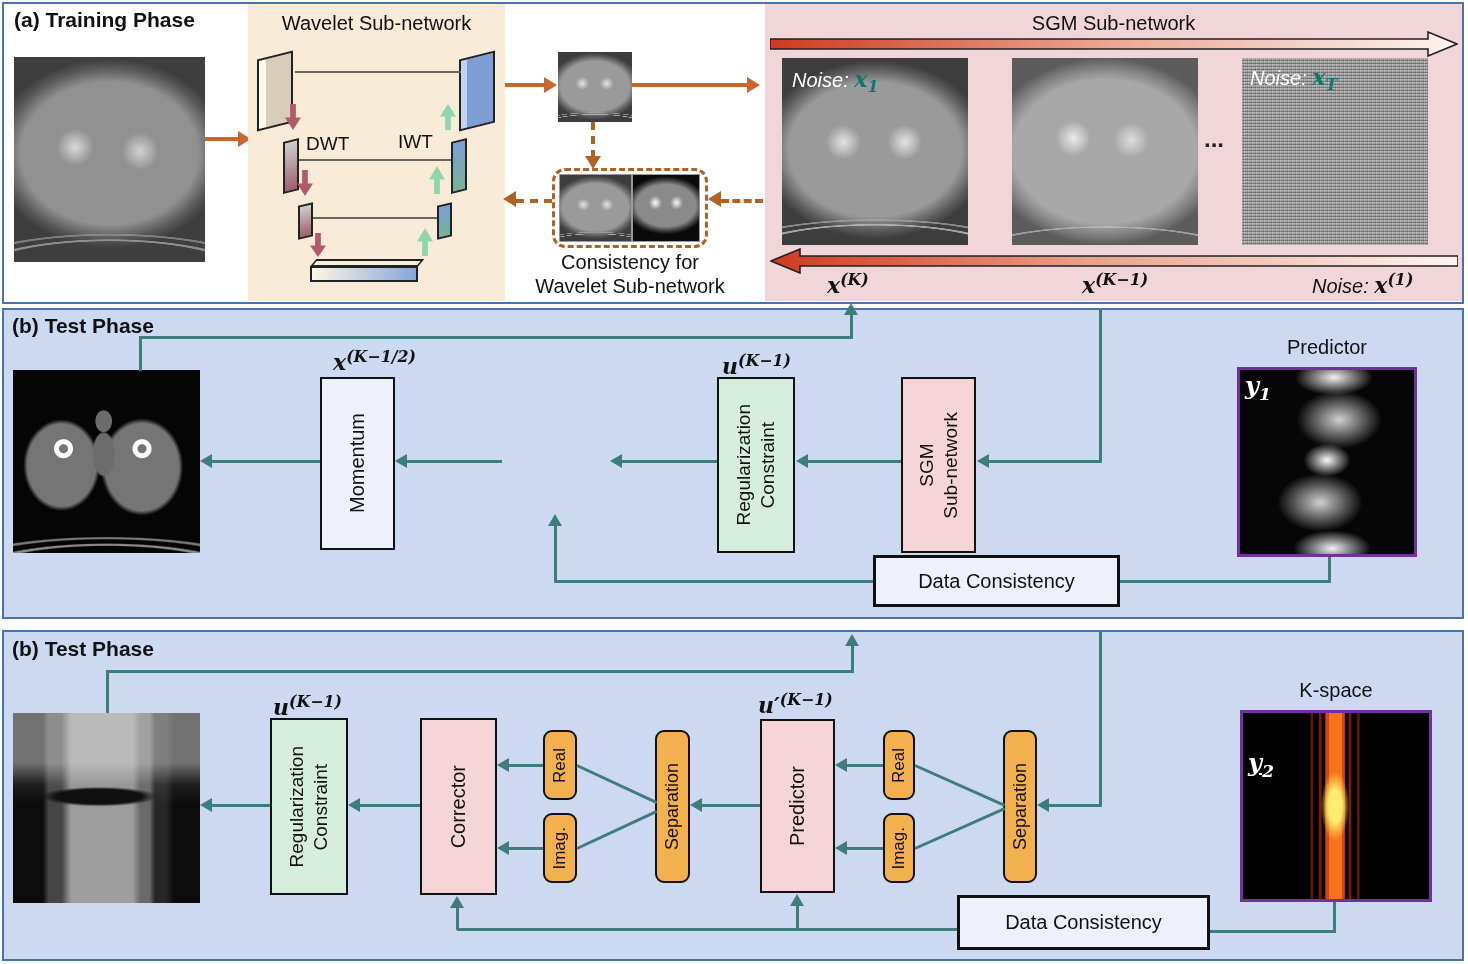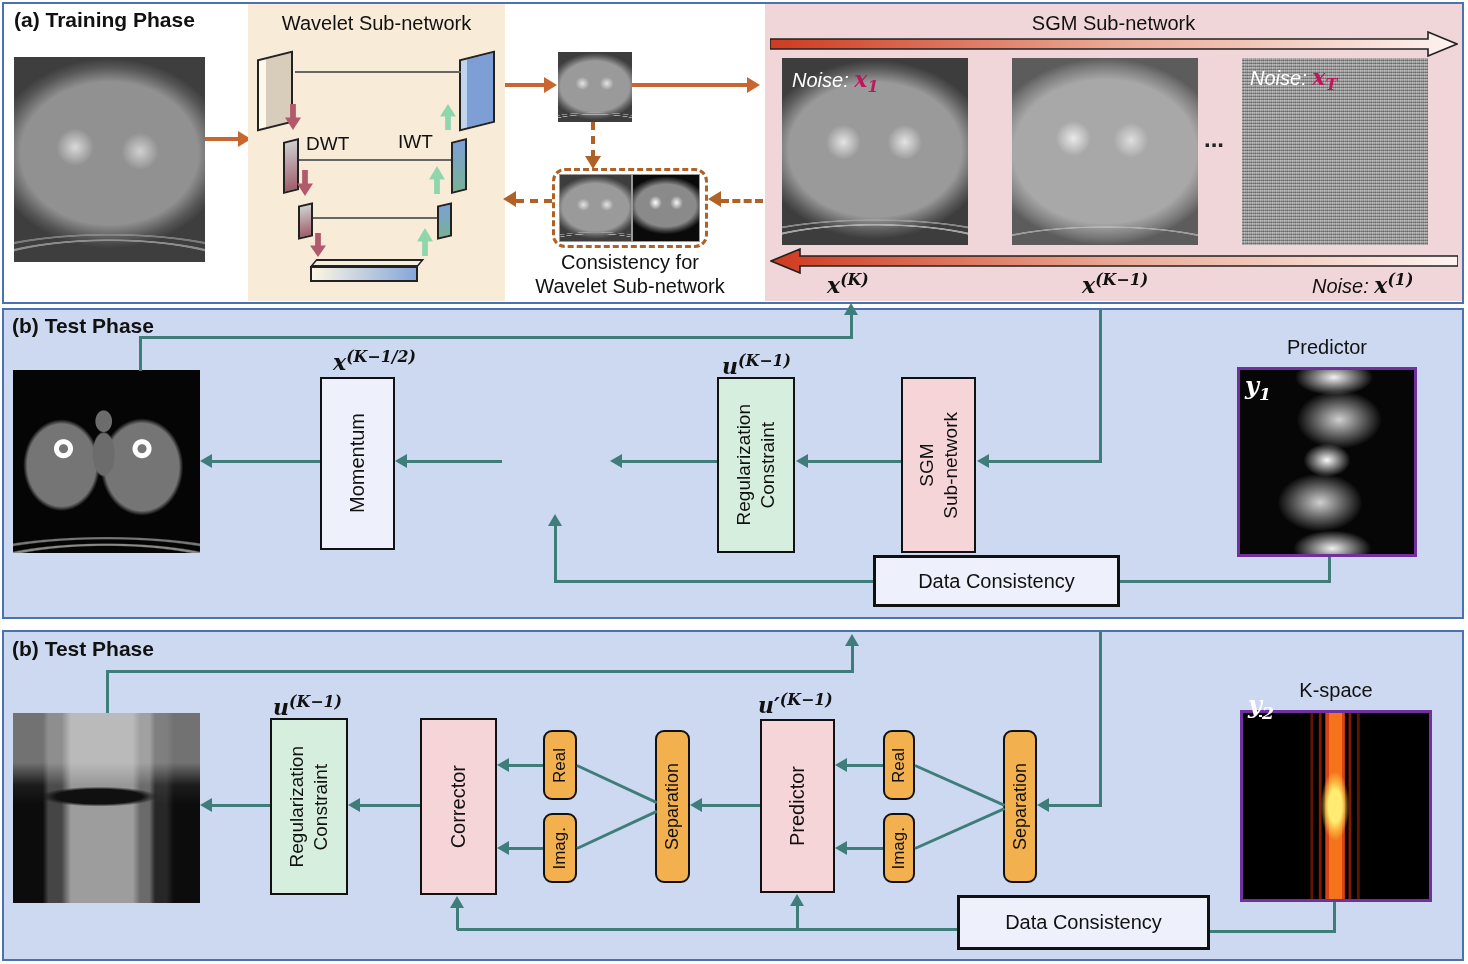--- a/index.html
+++ b/index.html
@@ -21,21 +21,21 @@
   .ohr{position:absolute;width:0;height:0;border-top:8px solid transparent;border-bottom:8px solid transparent;border-left:13px solid #c9662f;}
   .dash-h{position:absolute;border-top:4px dashed #b06226;height:0;}
   .dash-v{position:absolute;border-left:4px dashed #b06226;width:0;}
   .dhl{position:absolute;width:0;height:0;border-top:8px solid transparent;border-bottom:8px solid transparent;border-right:13px solid #b06226;}
   .dhd{position:absolute;width:0;height:0;border-left:8px solid transparent;border-right:8px solid transparent;border-top:13px solid #b06226;}
   .math{font-family:"DejaVu Serif",serif;font-style:italic;font-weight:bold;color:#111;font-size:22px;}
   .math sup{font-size:0.72em;}
   .math sub{font-size:0.72em;}
   .imgl{position:absolute;color:#fff;font-size:20px;}
   .imgl .pfx{font-style:italic;font-family:"Liberation Sans",sans-serif;}
-  .imgl .math{color:#be185d;}
+  .imgl .math{color:#0f766e;}
   .grain{background-image:repeating-linear-gradient(45deg,rgba(255,255,255,.06) 0 2px,rgba(0,0,0,.08) 2px 4px);}
   .plate{position:absolute;border:2px solid #222;box-sizing:border-box;}
   .redarrow{position:absolute;background:#b2596b;clip-path:polygon(32% 0,68% 0,68% 52%,100% 52%,50% 100%,0 52%,32% 52%);}
   .greenarrow{position:absolute;background:#8fd6ad;clip-path:polygon(50% 0,100% 48%,68% 48%,68% 100%,32% 100%,32% 48%,0 48%);}
   .conn{position:absolute;background:#666;height:2px;}
   .ct-base{position:absolute;}
   .ct1{background:
     radial-gradient(ellipse 14% 13% at 32% 44%,rgba(235,235,235,.8),transparent 70%),
     radial-gradient(ellipse 14% 13% at 66% 46%,rgba(230,230,230,.75),transparent 70%),
     radial-gradient(ellipse 120% 30% at 50% 108%,transparent 60%,rgba(160,160,160,.8) 61% 63%,transparent 64%,transparent 69%,rgba(150,150,150,.7) 70% 72%,transparent 73%),
@@ -321,15 +321,15 @@
   <div class="tl" style="left:457px;top:928px;width:500px;height:3px;"></div>
   <div class="tl" style="left:796px;top:903px;width:3px;height:27px;"></div>
   <div class="hu" style="left:790px;top:894px;"></div>
   <div class="tl" style="left:456px;top:906px;width:3px;height:24px;"></div>
   <div class="hu" style="left:450px;top:896px;"></div>
   <div class="tl" style="left:1210px;top:930px;width:126px;height:3px;"></div>
   <div class="tl" style="left:1333px;top:902px;width:3px;height:31px;"></div>
 
   <div class="abs" style="left:1240px;top:679px;width:192px;text-align:center;font-size:20px;color:#111;">K-space</div>
   <div class="ct-base ksp" style="left:1240px;top:710px;width:192px;height:192px;border:3px solid #7030a0;box-sizing:border-box;"></div>
-  <div class="imgl math" style="left:1248px;top:690px;font-size:24px;text-decoration:underline;"><i>y</i><sub>2</sub></div>
+  <div class="imgl math" style="left:1248px;top:748px;font-size:24px;text-decoration:underline;"><i>y</i><sub>2</sub></div>
 
 </div>
 
 </body></html>

